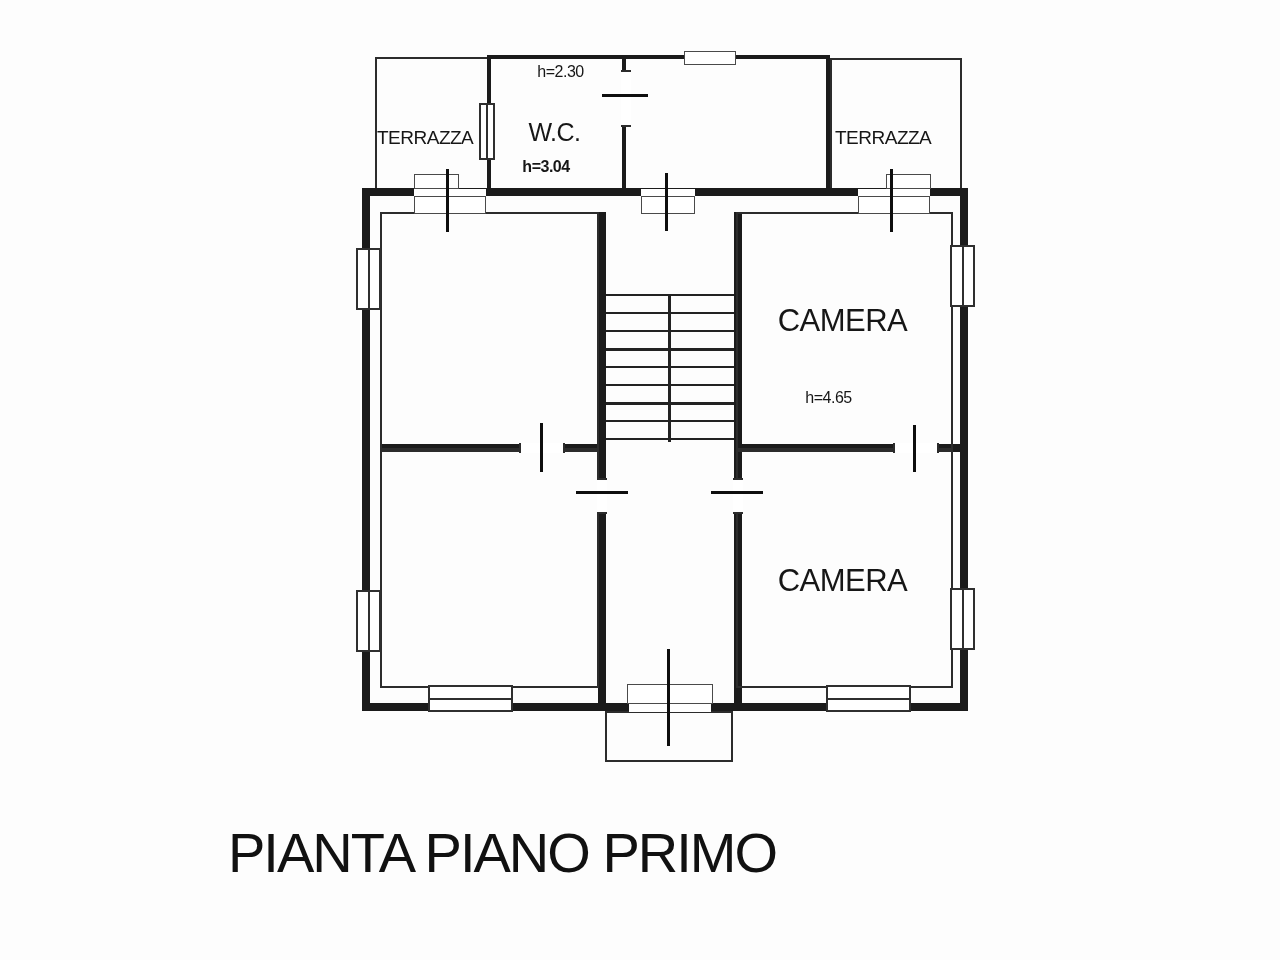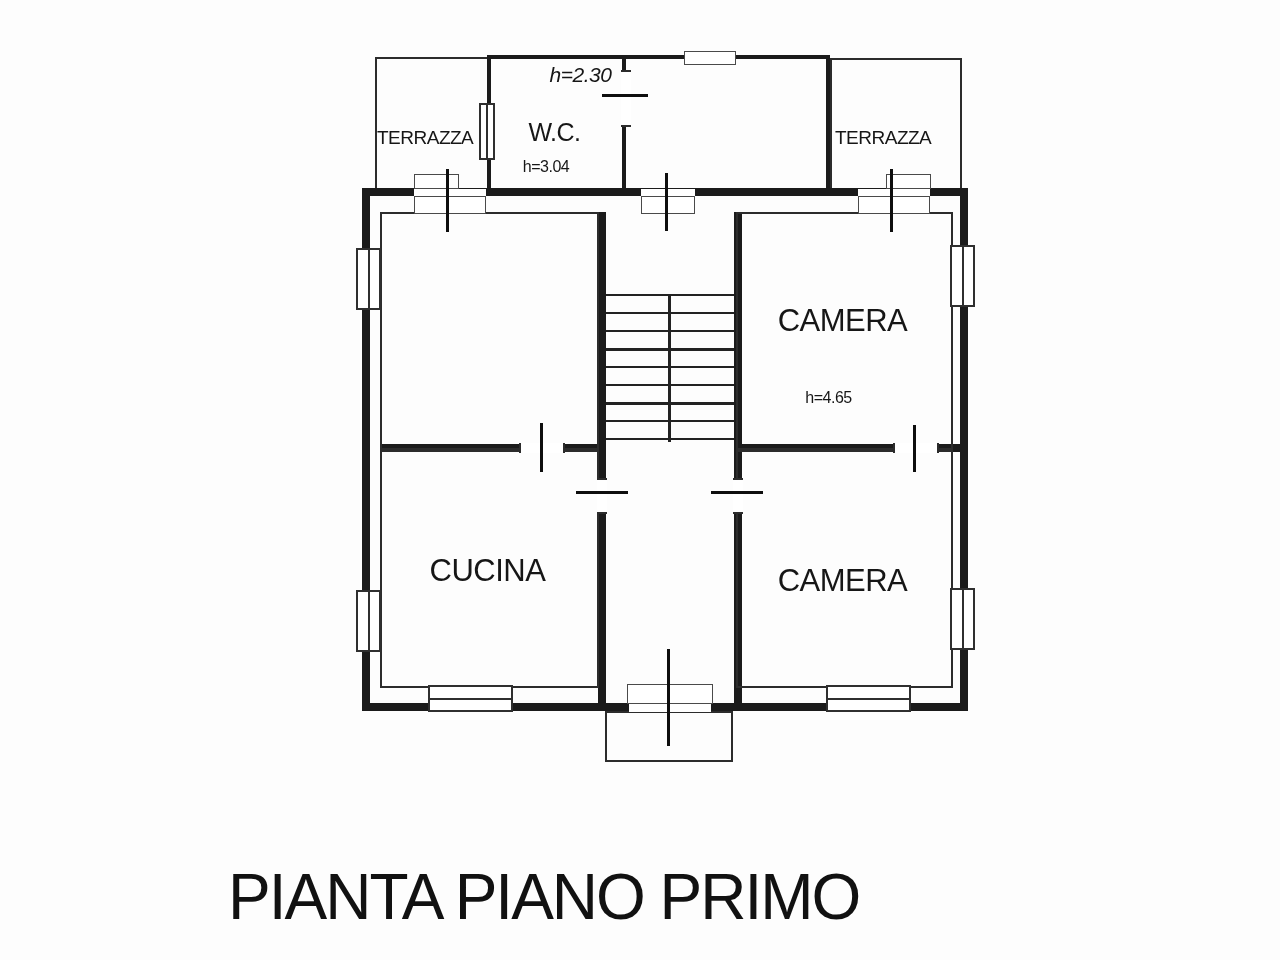--- a/index.html
+++ b/index.html
@@ -115,24 +115,23 @@
   </div>
 
   <div class="rline z1" style="left:605px;top:711px;width:124px;height:47px;"></div>
   <div class="gap z2" style="left:629px;top:702px;width:82px;height:10px;"></div>
   <div class="frame z2" style="left:627px;top:684px;width:84px;height:18px;"></div>
   <div class="dline z4" style="left:667px;top:649px;width:3px;height:97px;"></div>
 
   <div class="lbl z5" style="left:377px;top:127px;font-size:19px;">TERRAZZA</div>
   <div class="lbl z5" style="left:835px;top:127px;font-size:19px;">TERRAZZA</div>
 
-  <div class="lbl center z5" style="left:513px;top:63px;width:135px;font-size:21px;font-style:italic;">h=2.30</div>
+  <div class="lbl center z5" style="left:493px;top:63px;width:135px;font-size:16px;">h=2.30</div>
   <div class="lbl center z5" style="left:487px;top:118px;width:135px;font-size:25px;">W.C.</div>
-  <div class="lbl center z5" style="left:487px;top:158px;width:118px;font-size:16px;">h=3.04</div>
+  <div class="lbl center z5" style="left:487px;top:158px;width:118px;font-size:16px;font-weight:bold;">h=3.04</div>
 
   <div class="lbl center z5" style="left:736px;top:303px;width:213px;font-size:31px;">CAMERA</div>
   <div class="lbl center z5" style="left:736px;top:389px;width:185px;font-size:16px;">h=4.65</div>
-  <div class="lbl center z5" style="left:380px;top:553px;width:215px;font-size:31px;">CUCINA</div>
   <div class="lbl center z5" style="left:736px;top:563px;width:213px;font-size:31px;">CAMERA</div>
 
-  <div class="lbl z5" style="left:228px;top:860px;font-size:64px;letter-spacing:-2px;color:#111;">PIANTA PIANO PRIMO</div>
+  <div class="lbl z5" style="left:228px;top:820px;font-size:56px;letter-spacing:-2px;color:#111;">PIANTA PIANO PRIMO</div>
 
 </div>
 
 </body></html>

